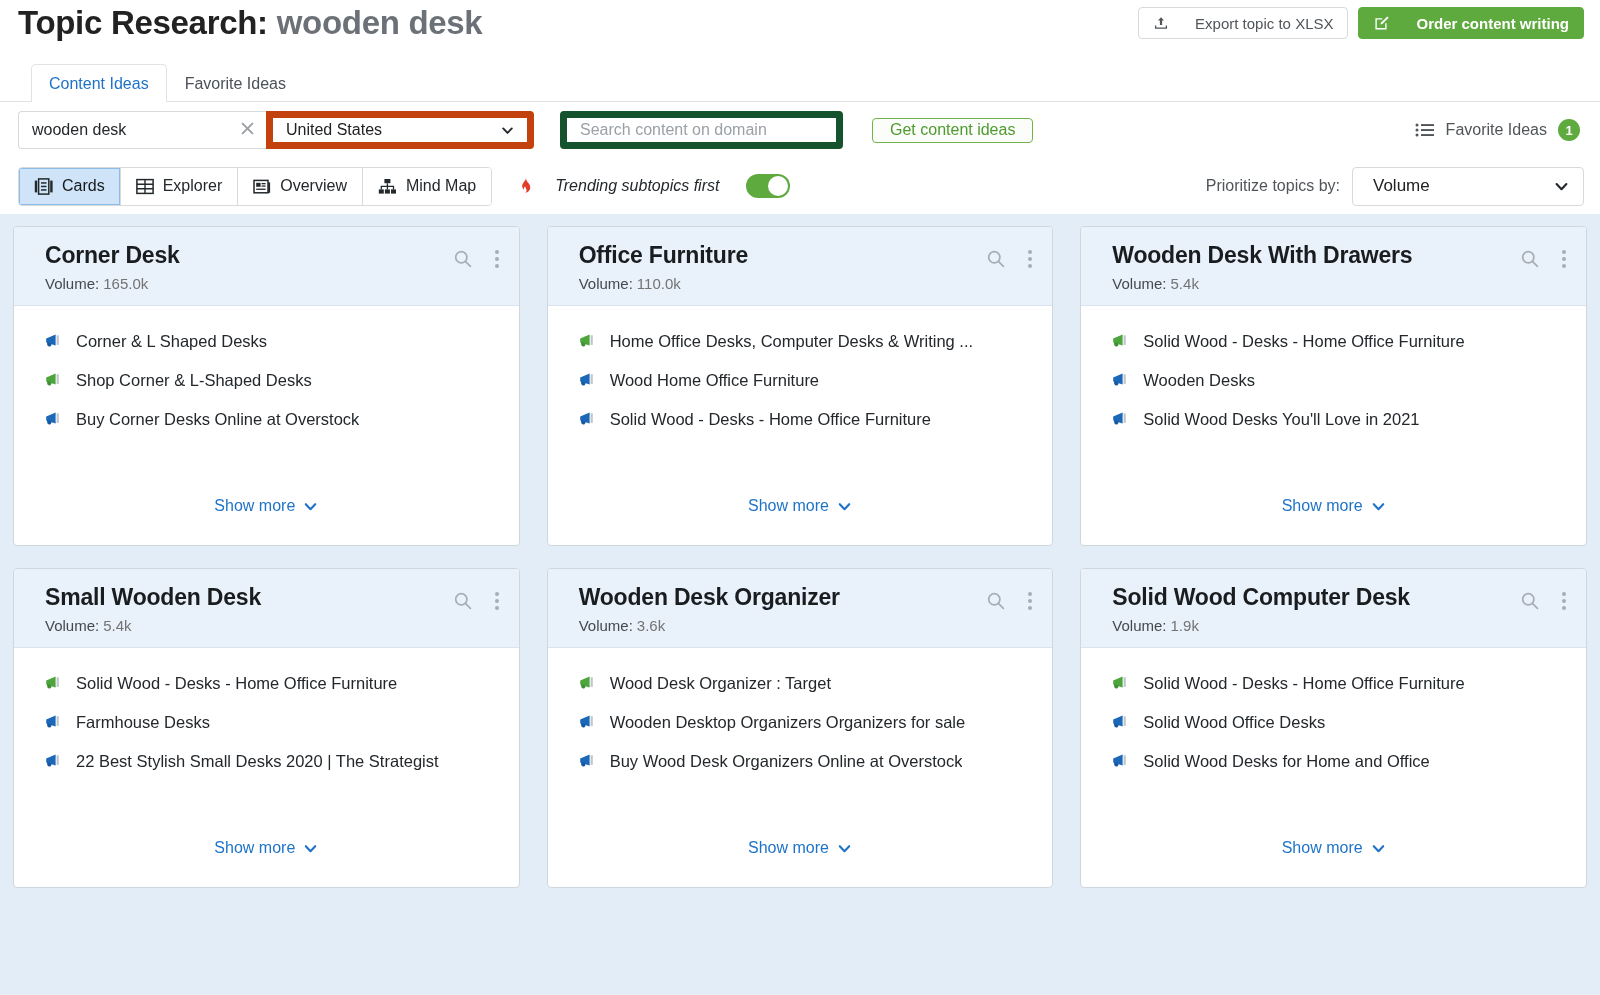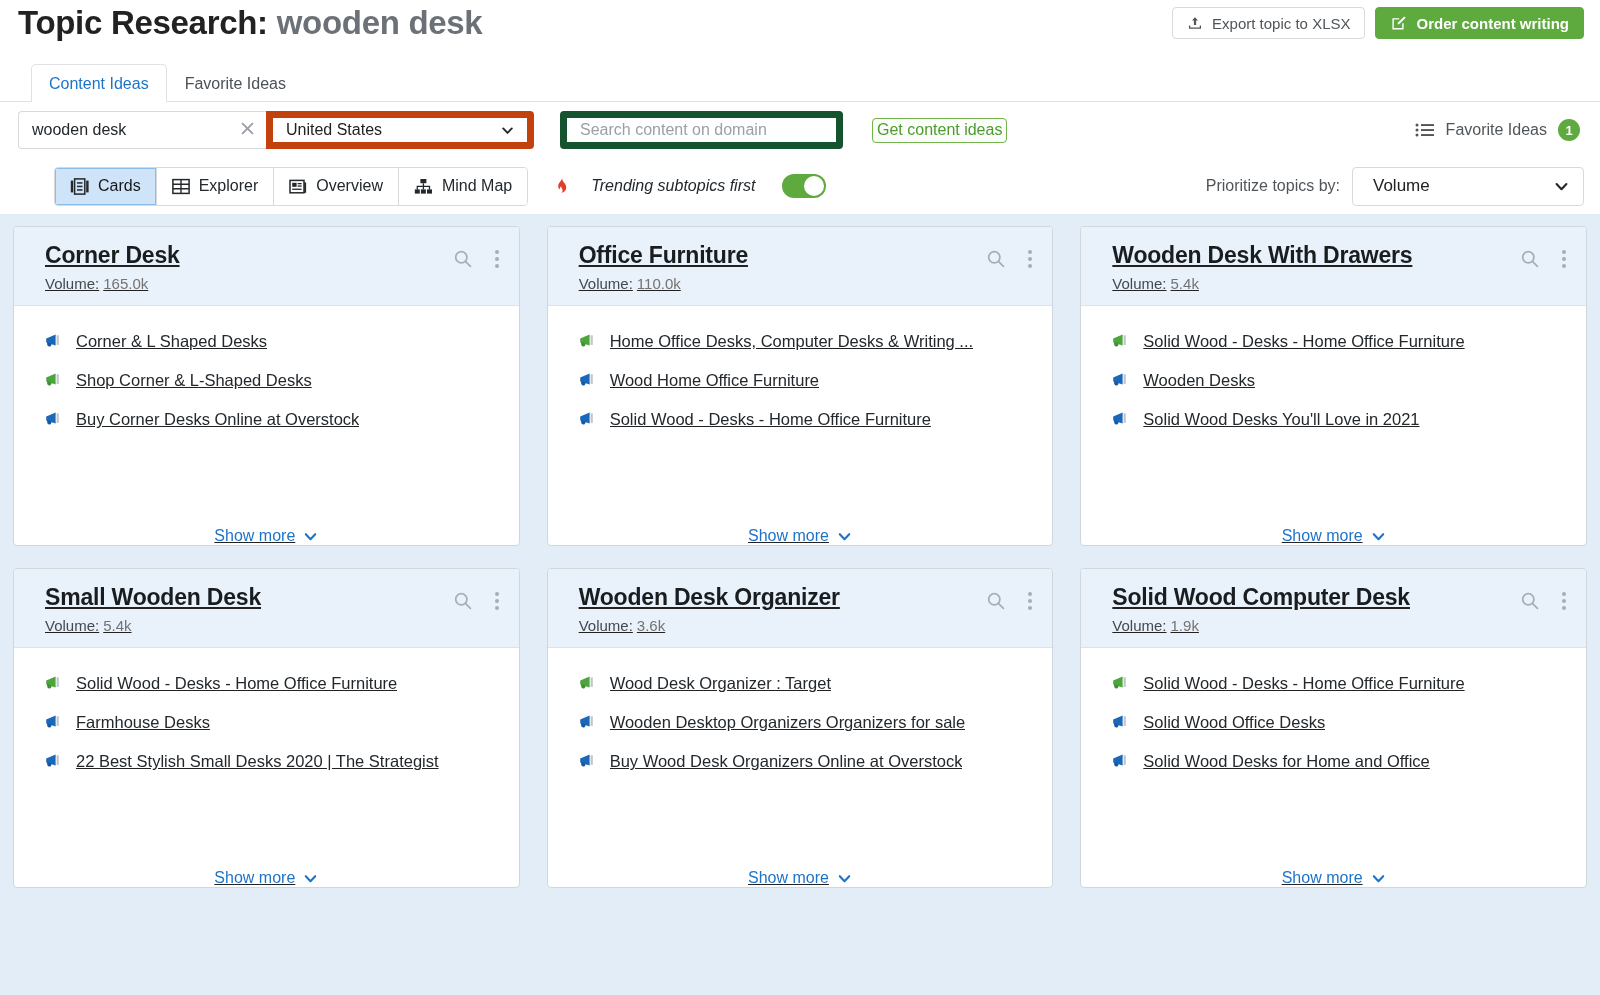--- a/index.html
+++ b/index.html
@@ -22,21 +22,21 @@
   }
   .page-title{
     font-size:33px; font-weight:bold; line-height:1;
     margin-top:6px; white-space:nowrap;
     letter-spacing:-0.3px;
   }
   .page-title .kw{ color:#6b7177; font-weight:bold; }
 
   .top-actions{ display:flex; align-items:center; gap:10px; margin-top:7px; }
   .btn{
-    display:inline-flex; align-items:center; gap:9px;
+    display:inline-flex; align-items:center; gap:26px;
     height:32px; padding:0 14px;
     border-radius:4px; font-size:15px; cursor:pointer;
     white-space:nowrap;
     justify-content:space-between;
   }
   .btn-ghost{
     background:#ffffff; border:1px solid #d6dadd; color:#50555a;
   }
   .btn-green{
     background:#5faa3e; border:1px solid #5faa3e; color:#ffffff; font-weight:bold;
@@ -95,21 +95,21 @@
     display:flex; align-items:center; justify-content:space-between;
     padding:0 12px 0 13px; font-size:16px; background:#fff; cursor:pointer;
   }
   .domain-input{
     width:283px; height:38px; margin-left:16px;
     border:7px solid #14532d; border-radius:4px;
     display:flex; align-items:center; padding:0 13px;
     font-size:16px; color:#9aa0a6; background:#fff;
   }
   .get-ideas{
-    height:25px; margin-left:19px; padding:0 4px;
+    height:25px; margin-left:19px; padding:0 17px;
     border:1px solid #72b44a; border-radius:4px;
     background:#fbfdfa; color:#4f9a2f; font-size:16px;
     display:flex; align-items:center; cursor:pointer;
   }
   .spacer{ flex:1; }
   .fav-ideas{
     display:flex; align-items:center; gap:11px;
     font-size:16px; color:#50555a; cursor:pointer; padding-right:4px;
   }
   .badge{
@@ -118,21 +118,20 @@
     font-size:13px; font-weight:bold;
     display:inline-flex; align-items:center; justify-content:center;
   }
 
   
   .view-row{
     height:56px;
     display:flex; align-items:center;
     padding:0 16px 0 18px;
     background:#fff;
-    margin-left:36px;
   }
   .seg{
     display:flex; height:39px;
     border:1px solid #d6dadd; border-radius:4px; overflow:hidden;
   }
   .seg-btn{
     display:flex; align-items:center; gap:9px;
     padding:0 15px; font-size:16px; color:#23282c;
     background:#fff; cursor:pointer;
     border-right:1px solid #d6dadd;
@@ -174,21 +173,21 @@
     grid-template-columns:repeat(3, 1fr);
     column-gap:27px;
     row-gap:22px;
   }
   .card{
     background:#fff;
     border:1px solid #cfd6dc;
     border-radius:4px;
     overflow:hidden;
     height:320px;
-    display:flex; flex-direction:column;text-decoration:underline;
+    display:flex; flex-direction:column;
   }
   .card-head{
     background:#e9f1fa;
     border-bottom:1px solid #dbe4ee;
     padding:15px 16px 13px 31px;
     display:flex; align-items:flex-start; justify-content:space-between;
   }
   .card-title{
     font-size:23px; font-weight:bold; color:#1a1d20; line-height:1.15;
     letter-spacing:-0.2px;
@@ -209,21 +208,21 @@
   }
   .idea{
     display:flex; align-items:center; gap:12px;
     margin-bottom:20px;
     font-size:16.5px; color:#23282c;
     white-space:nowrap; overflow:hidden;
   }
   .idea:last-of-type{ margin-bottom:0; }
   .idea .txt{ overflow:hidden; text-overflow:ellipsis; }
   .card-foot{
-    padding:0 0 0 0;
+    padding:0 0 30px 0;
     display:flex; align-items:center; justify-content:center;
   }
   .show-more{
     display:inline-flex; align-items:center; gap:8px;
     font-size:16px; color:#1e73c8; cursor:pointer;
   }
 </style>
 </head>
 <body>
 

